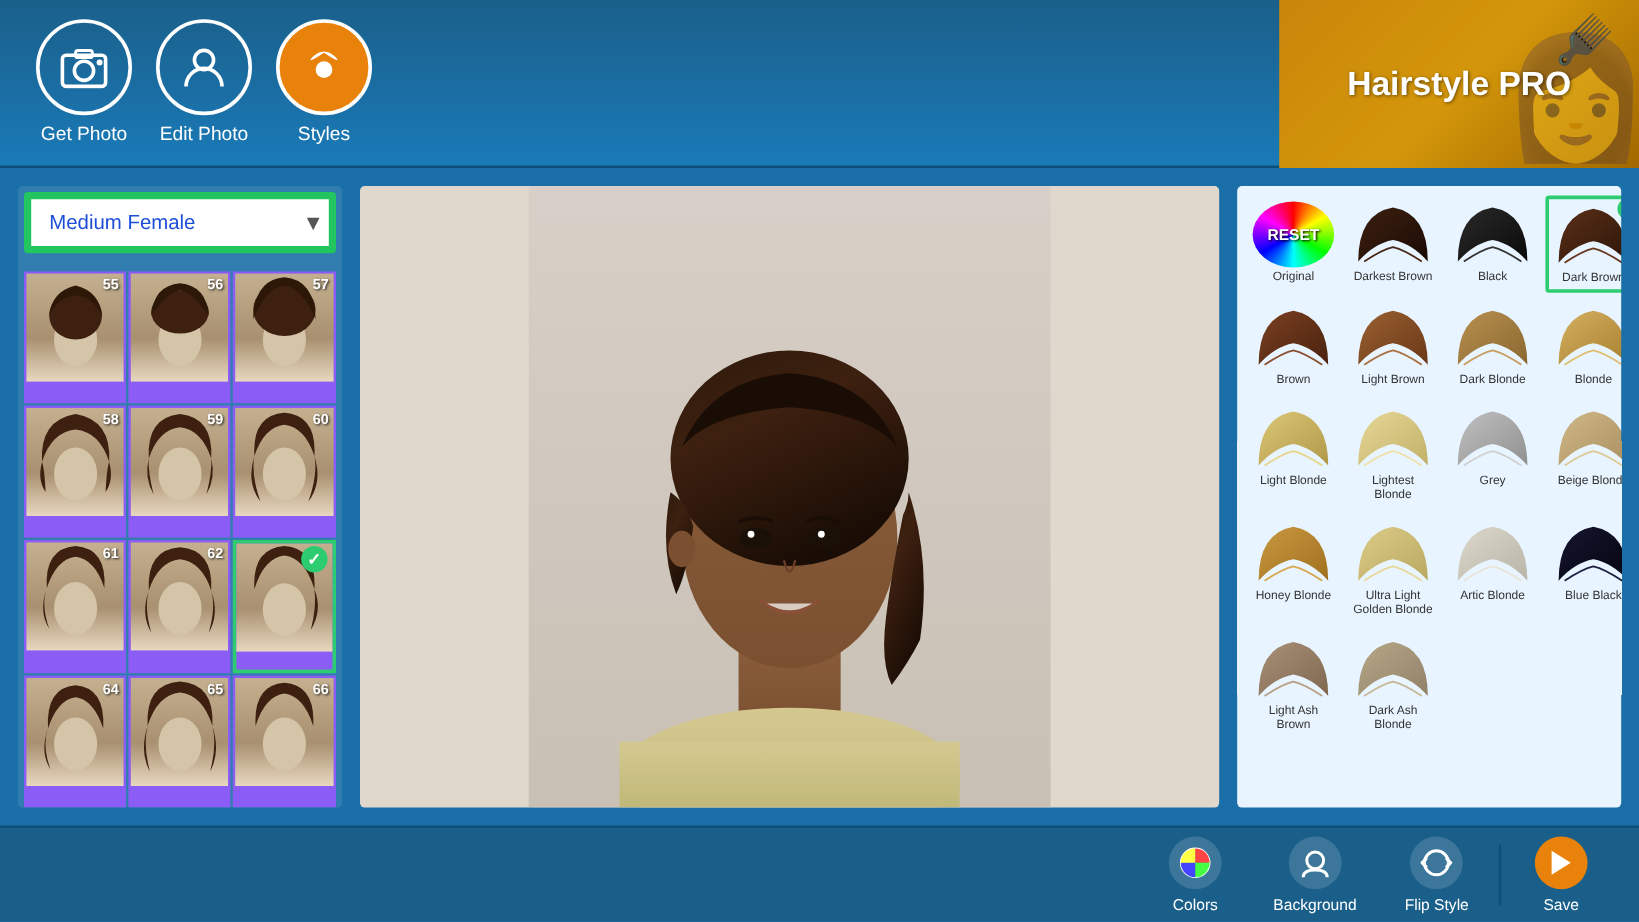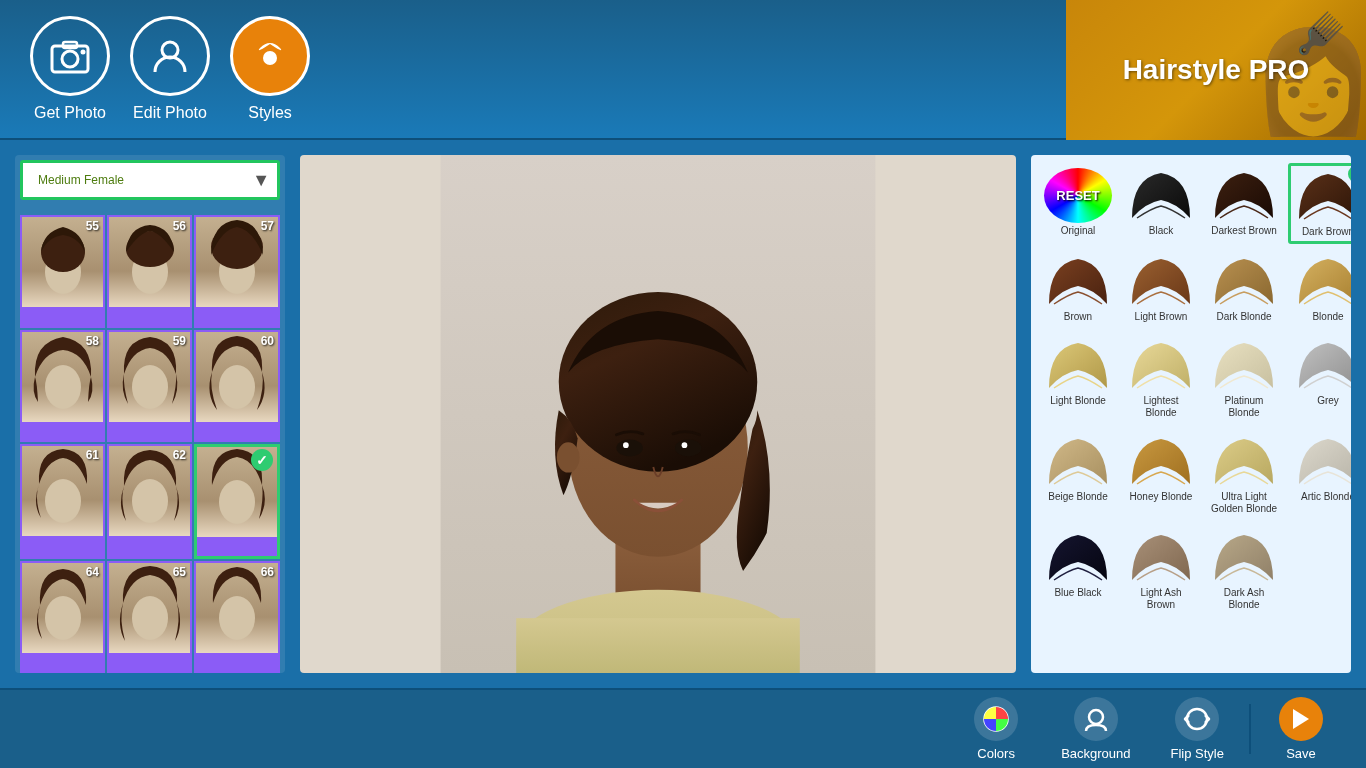--- a/index.html
+++ b/index.html
@@ -96,24 +96,24 @@
       flex-direction: column;
       gap: 10px;
     }
     .dropdown-container {
       padding: 5px;
     }
     .style-dropdown {
       width: 100%;
       padding: 10px 15px;
       background: white;
-      border: 3px solid #22c55e;
+      border: 6px solid #22c55e;
       border-radius: 3px;
-      font-size: 12px;
-      color: #4d7c0f;
+      font-size: 17px;
+      color: #1d4ed8;
       appearance: none;
       cursor: pointer;
       background-image: none;
     }
     .dropdown-wrapper {
       position: relative;
     }
     .dropdown-arrow {
       position: absolute;
       right: 10px;
@@ -555,48 +555,48 @@
             <span style="font-size:13px;font-weight:bold;color:white;text-shadow:1px 1px 2px black;">RESET</span>
           </div>
           <span class="color-label">Original</span>
         </div>
       </div>
 
       <div class="color-item-wrapper">
         <div class="color-item">
           <svg class="hair-swatch" viewBox="0 0 68 55">
             <defs>
+                <linearGradient id="g2" x1="0" y1="0" x2="1" y2="1">
+                  <stop offset="0%" stop-color="#3d2010"></stop>
+                  <stop offset="100%" stop-color="#1a0a04"></stop>
+                </linearGradient>
+              </defs>
+            <path d="M5 50 Q5 10 34 5 Q63 10 63 50 Q50 35 34 32 Q18 35 5 50Z" fill="url(#g2)"></path>
+            <path d="M10 50 Q25 40 34 38 Q43 40 58 50" fill="none" stroke="#4a2818" stroke-width="1.5"></path>
+          </svg>
+          <span class="color-label">Darkest Brown</span>
+        </div>
+      </div>
+
+      <div class="color-item-wrapper">
+        <div class="color-item">
+          <svg class="hair-swatch" viewBox="0 0 68 55">
+            <defs>
                 <linearGradient id="g1" x1="0" y1="0" x2="1" y2="1">
                   <stop offset="0%" stop-color="#2a2a2a"></stop>
                   <stop offset="100%" stop-color="#0a0a0a"></stop>
                 </linearGradient>
               </defs>
             <path d="M5 50 Q5 10 34 5 Q63 10 63 50 Q50 35 34 32 Q18 35 5 50Z" fill="url(#g1)"></path>
             <path d="M10 50 Q25 40 34 38 Q43 40 58 50" fill="none" stroke="#333" stroke-width="1.5"></path>
           </svg>
           <span class="color-label">Black</span>
         </div>
       </div>
 
-      <div class="color-item-wrapper">
-        <div class="color-item">
-          <svg class="hair-swatch" viewBox="0 0 68 55">
-            <defs>
-                <linearGradient id="g2" x1="0" y1="0" x2="1" y2="1">
-                  <stop offset="0%" stop-color="#3d2010"></stop>
-                  <stop offset="100%" stop-color="#1a0a04"></stop>
-                </linearGradient>
-              </defs>
-            <path d="M5 50 Q5 10 34 5 Q63 10 63 50 Q50 35 34 32 Q18 35 5 50Z" fill="url(#g2)"></path>
-            <path d="M10 50 Q25 40 34 38 Q43 40 58 50" fill="none" stroke="#4a2818" stroke-width="1.5"></path>
-          </svg>
-          <span class="color-label">Darkest Brown</span>
-        </div>
-      </div>
-
       <div class="color-item-wrapper" style="position:relative;">
         <div class="color-item selected">
           <svg class="hair-swatch" viewBox="0 0 68 55">
             <defs>
                 <linearGradient id="g3" x1="0" y1="0" x2="1" y2="1">
                   <stop offset="0%" stop-color="#5a3018"></stop>
                   <stop offset="100%" stop-color="#2d1508"></stop>
                 </linearGradient>
               </defs>
             <path d="M5 50 Q5 10 34 5 Q63 10 63 50 Q50 35 34 32 Q18 35 5 50Z" fill="url(#g3)"></path>
@@ -696,35 +696,20 @@
                   <stop offset="100%" stop-color="#c0b068"></stop>
                 </linearGradient>
               </defs>
             <path d="M5 50 Q5 10 34 5 Q63 10 63 50 Q50 35 34 32 Q18 35 5 50Z" fill="url(#g9)"></path>
             <path d="M10 50 Q25 40 34 38 Q43 40 58 50" fill="none" stroke="#f0e0a8" stroke-width="1.5"></path>
           </svg>
           <span class="color-label">Lightest Blonde</span>
         </div>
       </div>
 
-      <div class="color-item-wrapper">
-        <div class="color-item">
-          <svg class="hair-swatch" viewBox="0 0 68 55">
-            <defs>
-                <linearGradient id="g10" x1="0" y1="0" x2="1" y2="1">
-                  <stop offset="0%" stop-color="#e8e0c0"></stop>
-                  <stop offset="100%" stop-color="#c8c0a0"></stop>
-                </linearGradient>
-              </defs>
-            <path d="M5 50 Q5 10 34 5 Q63 10 63 50 Q50 35 34 32 Q18 35 5 50Z" fill="url(#g10)"></path>
-            <path d="M10 50 Q25 40 34 38 Q43 40 58 50" fill="none" stroke="#f0e8d0" stroke-width="1.5"></path>
-          </svg>
-          <span class="color-label">Platinum Blonde</span>
-        </div>
-      </div>
 
       <div class="color-item-wrapper">
         <div class="color-item">
           <svg class="hair-swatch" viewBox="0 0 68 55">
             <defs>
                 <linearGradient id="g11" x1="0" y1="0" x2="1" y2="1">
                   <stop offset="0%" stop-color="#c0c0c0"></stop>
                   <stop offset="100%" stop-color="#909090"></stop>
                 </linearGradient>
               </defs>

